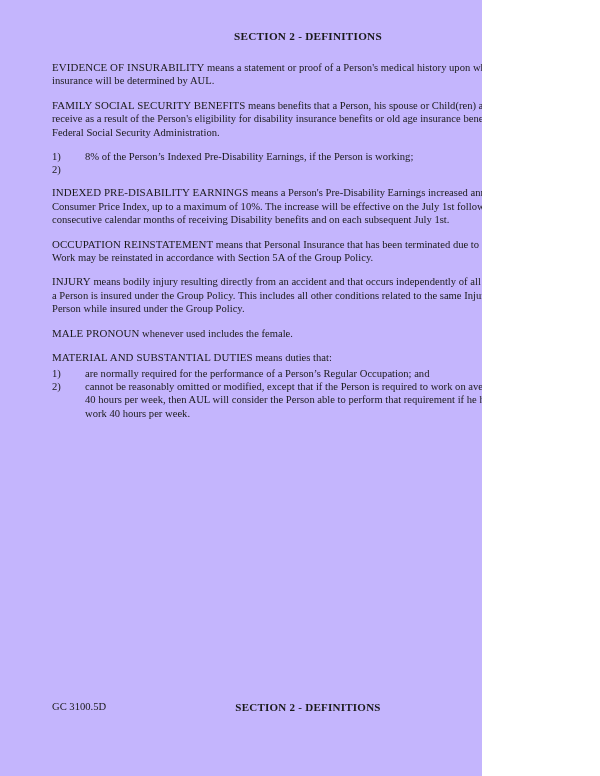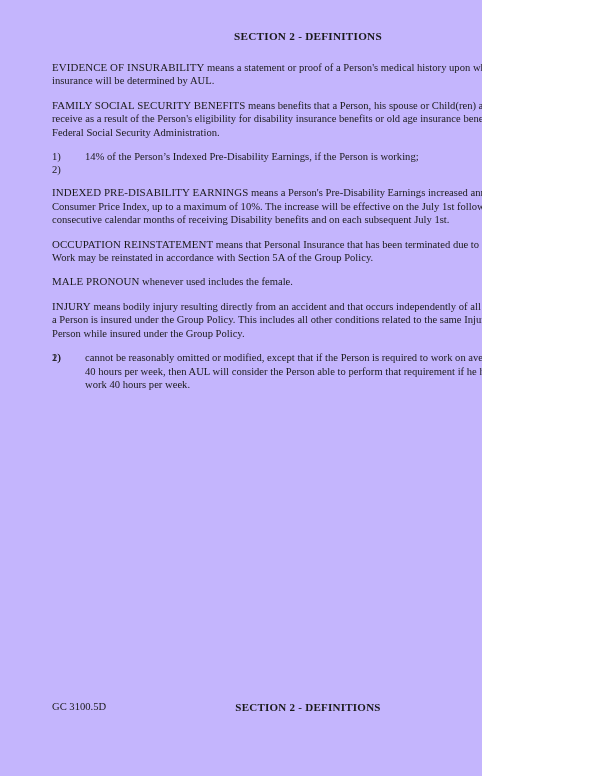--- a/index.html
+++ b/index.html
@@ -118,38 +118,39 @@
 
   <div class="content">
 
     <div class="doc-title">SECTION 2 - DEFINITIONS</div>
 
     <p class="para"><span class="term">EVIDENCE OF INSURABILITY</span><span> means a statement or proof of a Person's medical history upon which acceptance for insurance will be determined by AUL.</span></p>
 
     <p class="para"><span class="term">FAMILY SOCIAL SECURITY BENEFITS</span><span> means benefits that a Person, his spouse or Child(ren) are entitled to receive as a result of the Person's eligibility for disability insurance benefits or old age insurance benefits through the Federal Social Security Administration.</span></p>
 
     <ol class="numlist">
-      <li><span class="marker">1)</span><span>14% of the Person’s Indexed Pre-Disability Earnings, if the Person is working;</span></li>
+      <li><span class="marker">1)</span><span>8% of the Person’s Indexed Pre-Disability Earnings, if the Person is working;</span></li>
       <li><span class="marker">2)</span></li>
     </ol>
 
     <div class="gap-med"></div>
 
 
 
     <p class="para"><span class="term">INDEXED PRE-DISABILITY EARNINGS</span><span> means a Person's Pre-Disability Earnings increased annually by the Consumer Price Index, up to a maximum of 10%.  The increase will be effective on the July 1st following the first 12 consecutive calendar months of receiving Disability benefits and on each subsequent July 1st.</span></p>
 
     <p class="para"><span class="term">OCCUPATION REINSTATEMENT</span><span> means that Personal Insurance that has been terminated due to cessation of Active Work may be reinstated in accordance with Section 5A of the Group Policy.</span></p>
 
+    <p class="para"><span class="term">INJURY</span><span> means bodily injury resulting directly from an accident and that occurs independently of all other causes while a Person is insured under the Group Policy.  This includes all other conditions related to the same Injury sustained by a Person while insured under the Group Policy.</span></p>
+
     <p class="para"><span class="term">MALE PRONOUN</span><span> whenever used includes the female.</span></p>
 
-    <p class="para"><span class="term">INJURY</span><span> means bodily injury resulting directly from an accident and that occurs independently of all other causes while a Person is insured under the Group Policy.  This includes all other conditions related to the same Injury sustained by a Person while insured under the Group Policy.</span></p>
-
+    <p class="para tight"><span class="term">MATERIAL AND SUBSTANTIAL DUTIES</span><span> means duties that:</span></p>
     <ol class="numlist">
-      <li><span class="marker">1)</span></li>
+      <li><span class="marker">1)</span><span>are normally required for the performance of a Person’s Regular Occupation; and</span></li>
       <li><span class="marker">2)</span><span>cannot be reasonably omitted or modified, except that if the Person is required to work on average in excess of 40 hours per week, then AUL will consider the Person able to perform that requirement if he has the capacity to work 40 hours per week.</span></li>
     </ol>
 
     <div class="gap-large"></div>
 
 
   </div>
 
   <div class="footer">
     <div class="footer-row">

